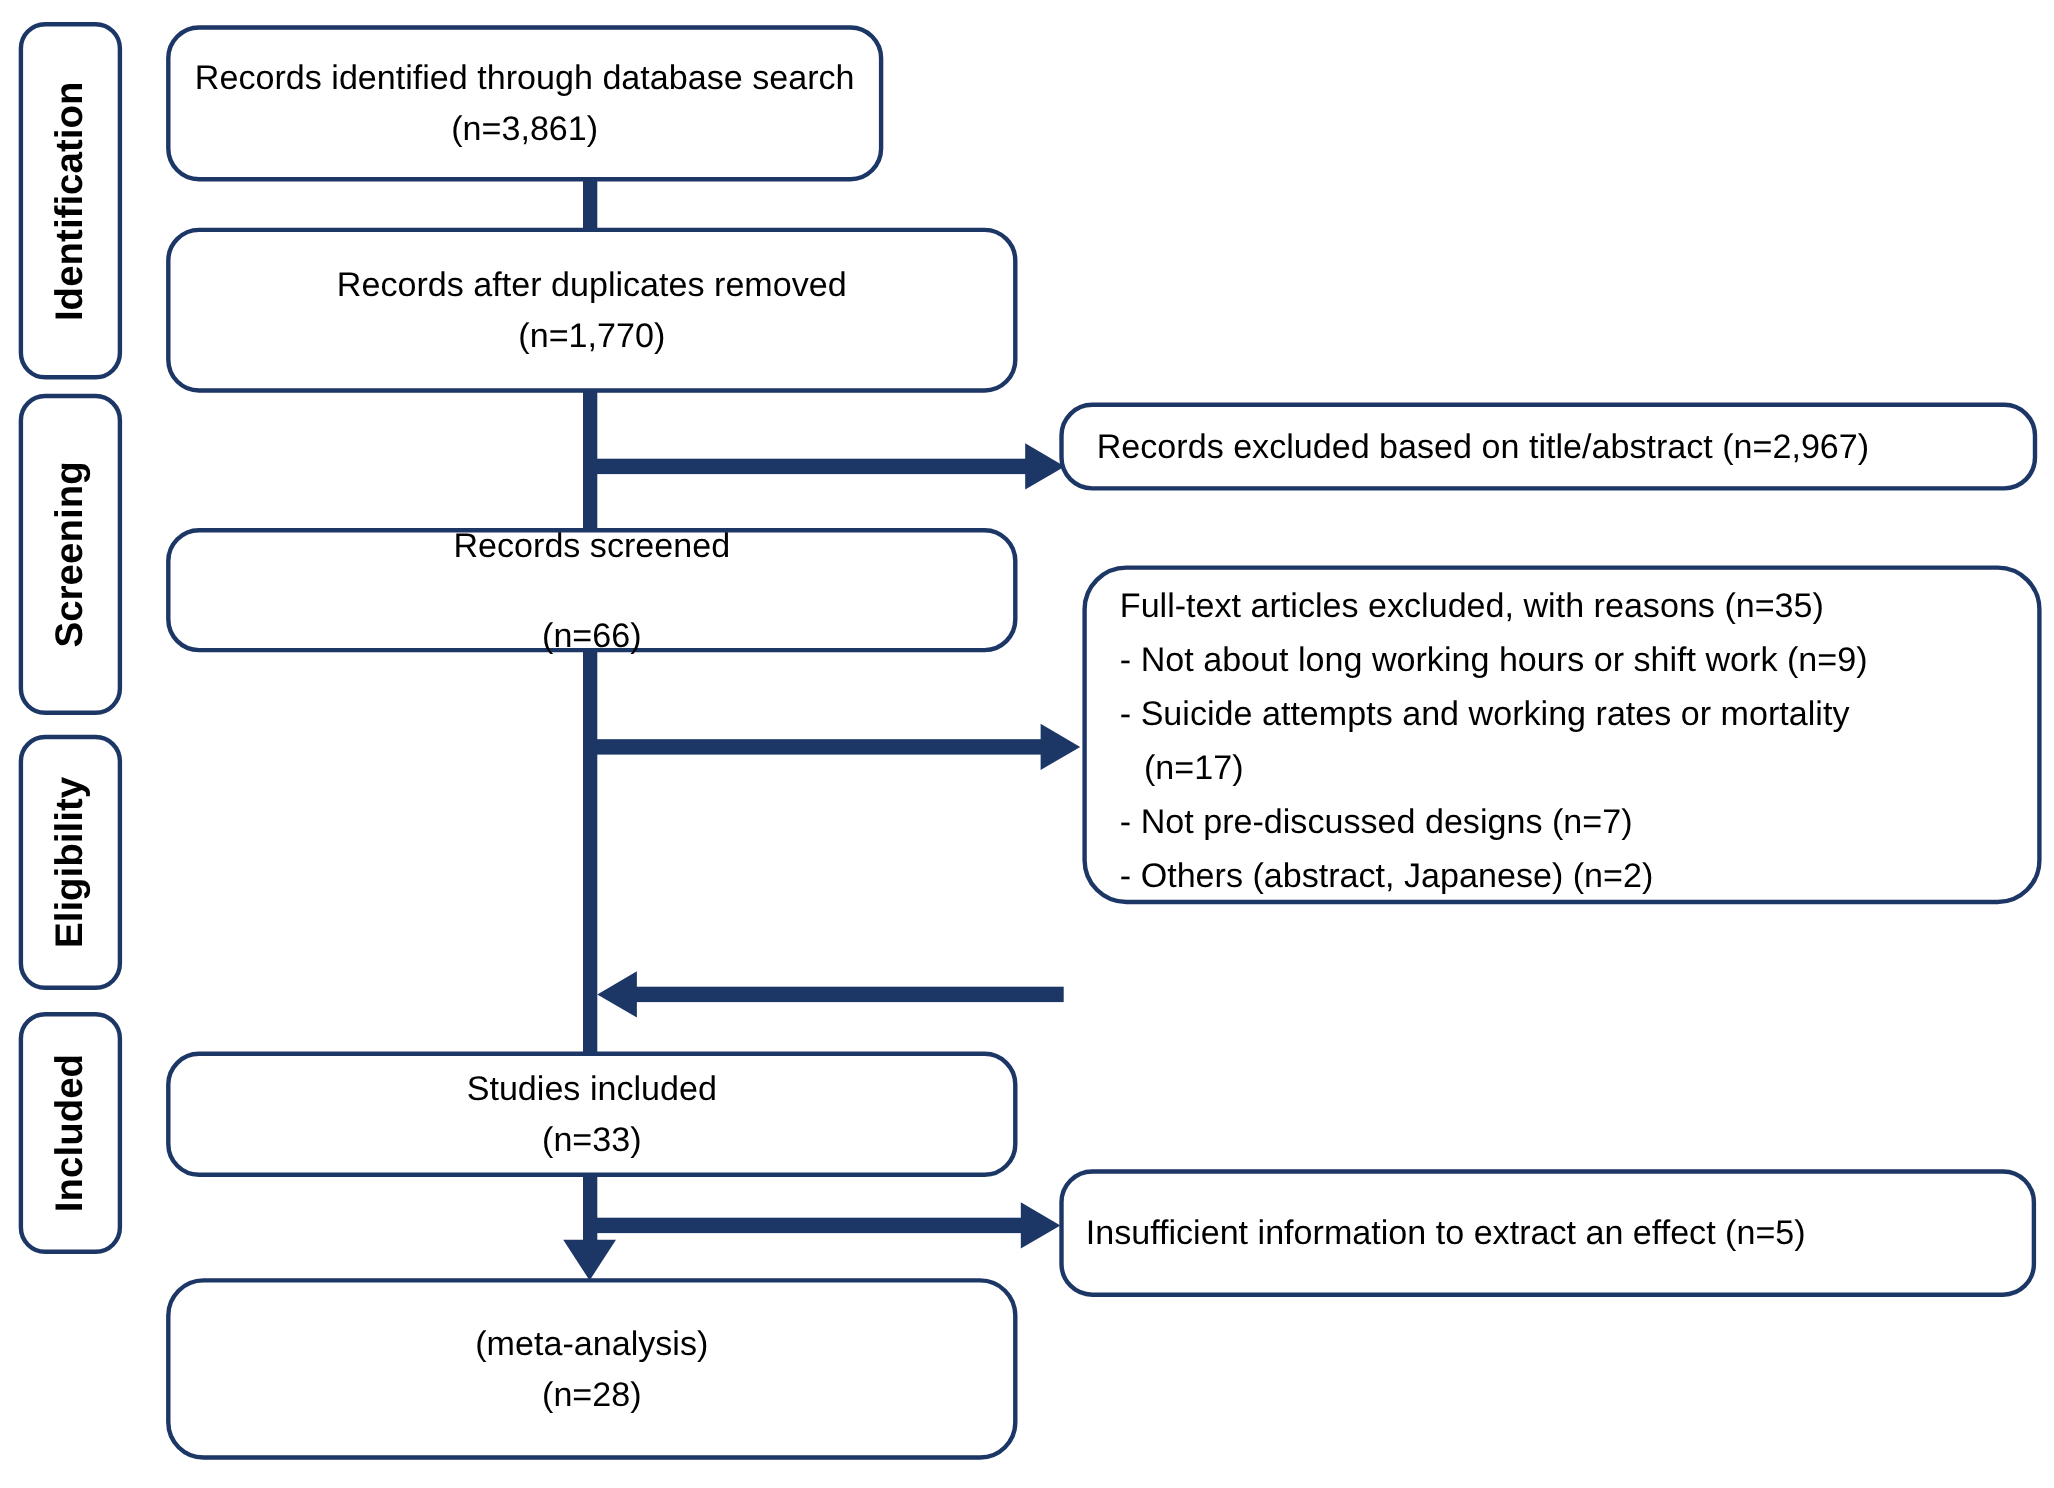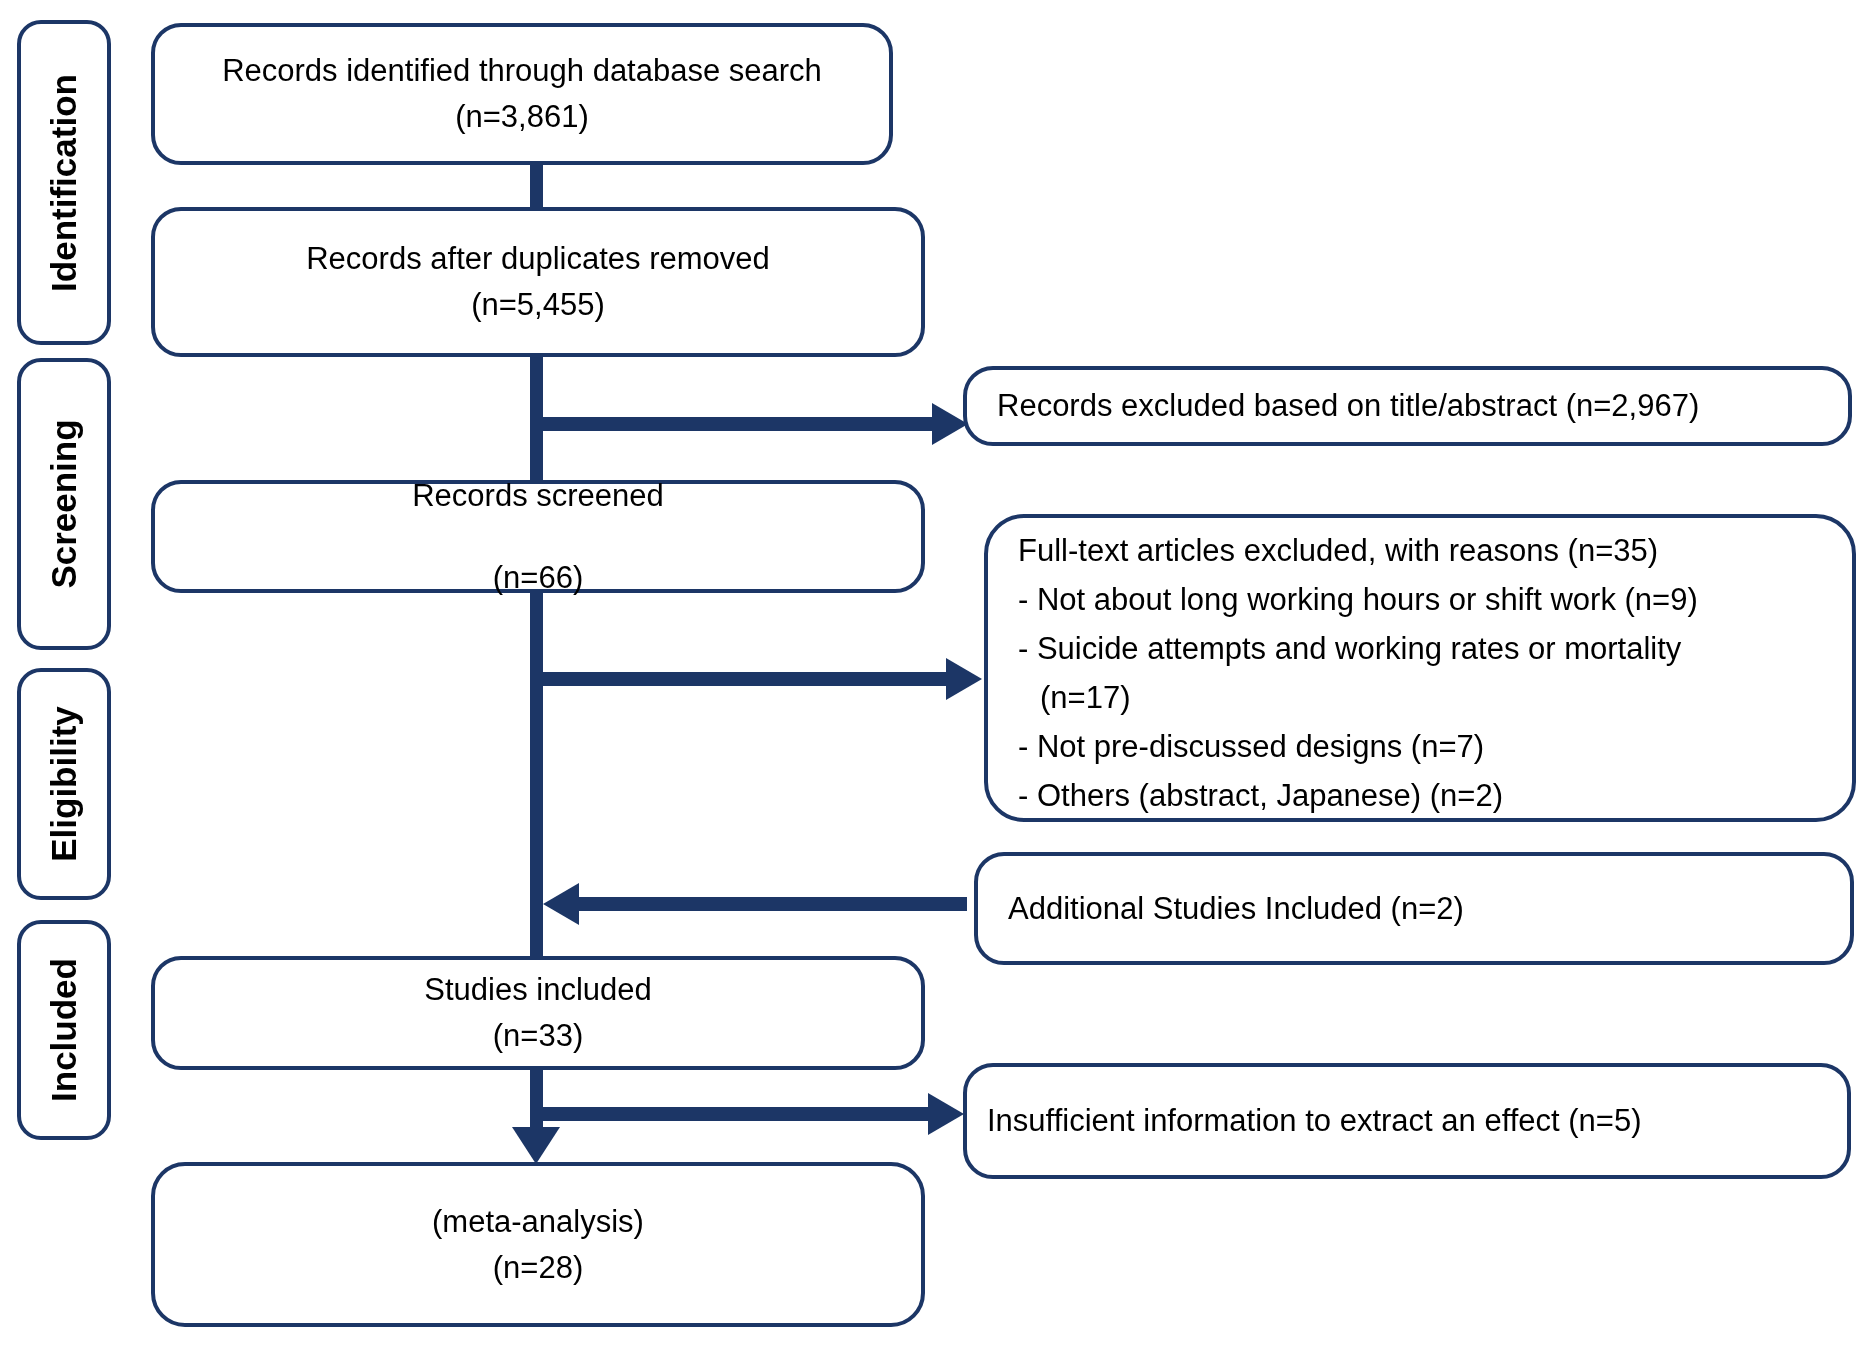--- a/index.html
+++ b/index.html
@@ -116,28 +116,28 @@
 
   <div class="seg hseg" style="left:542px;top:672px;width:406px;"></div>
   <div class="tri tri-right" style="left:946px;top:658px;"></div>
 
   <div class="seg hseg" style="left:576px;top:897px;width:391px;"></div>
   <div class="tri tri-left" style="left:543px;top:883px;"></div>
 
   <div class="seg hseg" style="left:542px;top:1107px;width:388px;"></div>
   <div class="tri tri-right" style="left:928px;top:1093px;"></div>
 
-  <div class="box" style="left:151px;top:23px;width:742px;height:142px;">
+  <div class="box" style="left:151px;top:23px;width:652px;height:142px;">
     <div>Records identified through database search</div>
     <div>(n=3,861)</div>
   </div>
 
   <div class="box" style="left:151px;top:207px;width:774px;height:150px;">
     <div>Records after duplicates removed</div>
-    <div>(n=5,455)</div>
+    <div>(n=1,770)</div>
   </div>
 
   <div class="box" style="left:151px;top:480px;width:774px;height:113px;gap:36px;">
     <div>Records screened</div>
     <div>(n=66)</div>
   </div>
 
   <div class="box" style="left:151px;top:956px;width:774px;height:114px;">
     <div>Studies included</div>
     <div>(n=33)</div>
@@ -154,21 +154,18 @@
 
   <div class="box sidebox multiline" style="left:984px;top:514px;width:872px;height:308px;">
     <div>Full-text articles excluded, with reasons (n=35)</div>
     <div>- Not about long working hours or shift work (n=9)</div>
     <div>- Suicide attempts and working rates or mortality</div>
     <div class="indent1">(n=17)</div>
     <div>- Not pre-discussed designs (n=7)</div>
     <div>- Others (abstract, Japanese)  (n=2)</div>
   </div>
 
-  <div class="box sidebox" style="left:974px;top:852px;width:880px;height:113px;">
-    <div>Additional Studies Included (n=2)</div>
-  </div>
 
   <div class="box sidebox" style="left:963px;top:1063px;width:888px;height:116px;padding-left:20px;">
     <div>Insufficient information to extract an effect (n=5)</div>
   </div>
 
 </div>
 
 </body></html>

